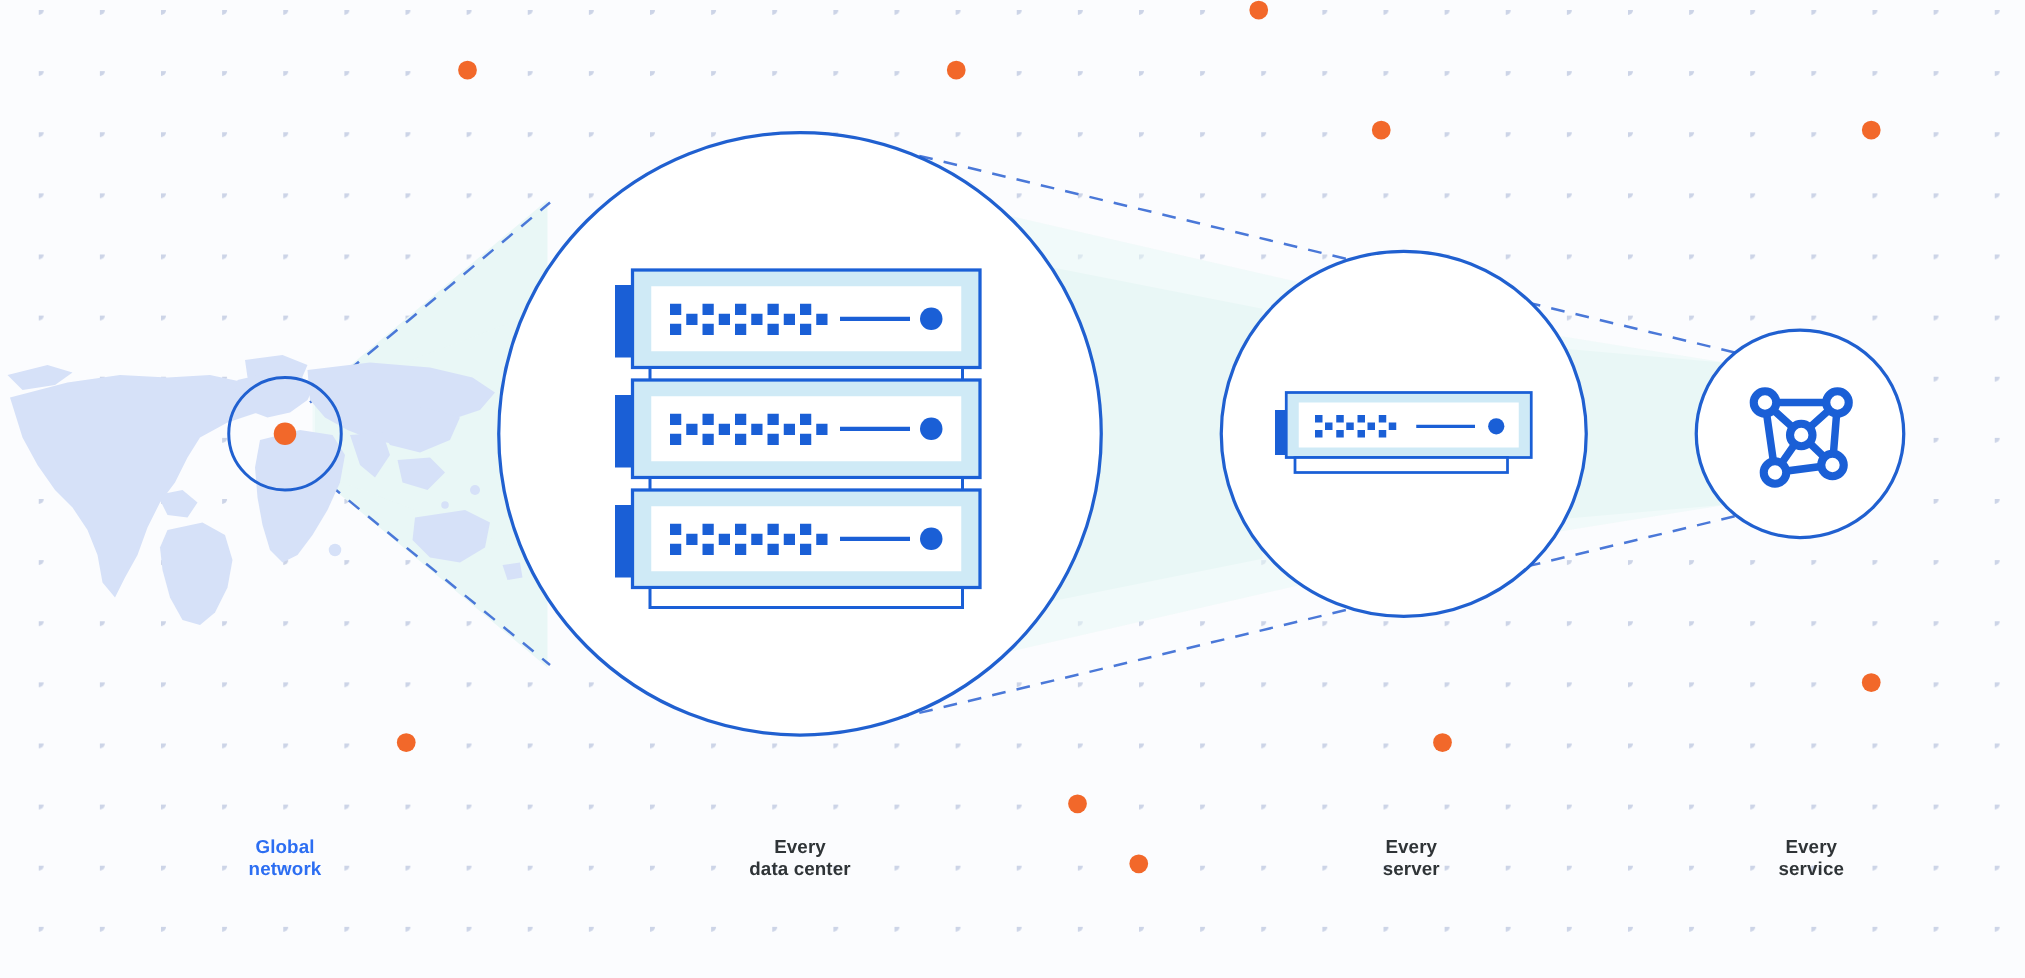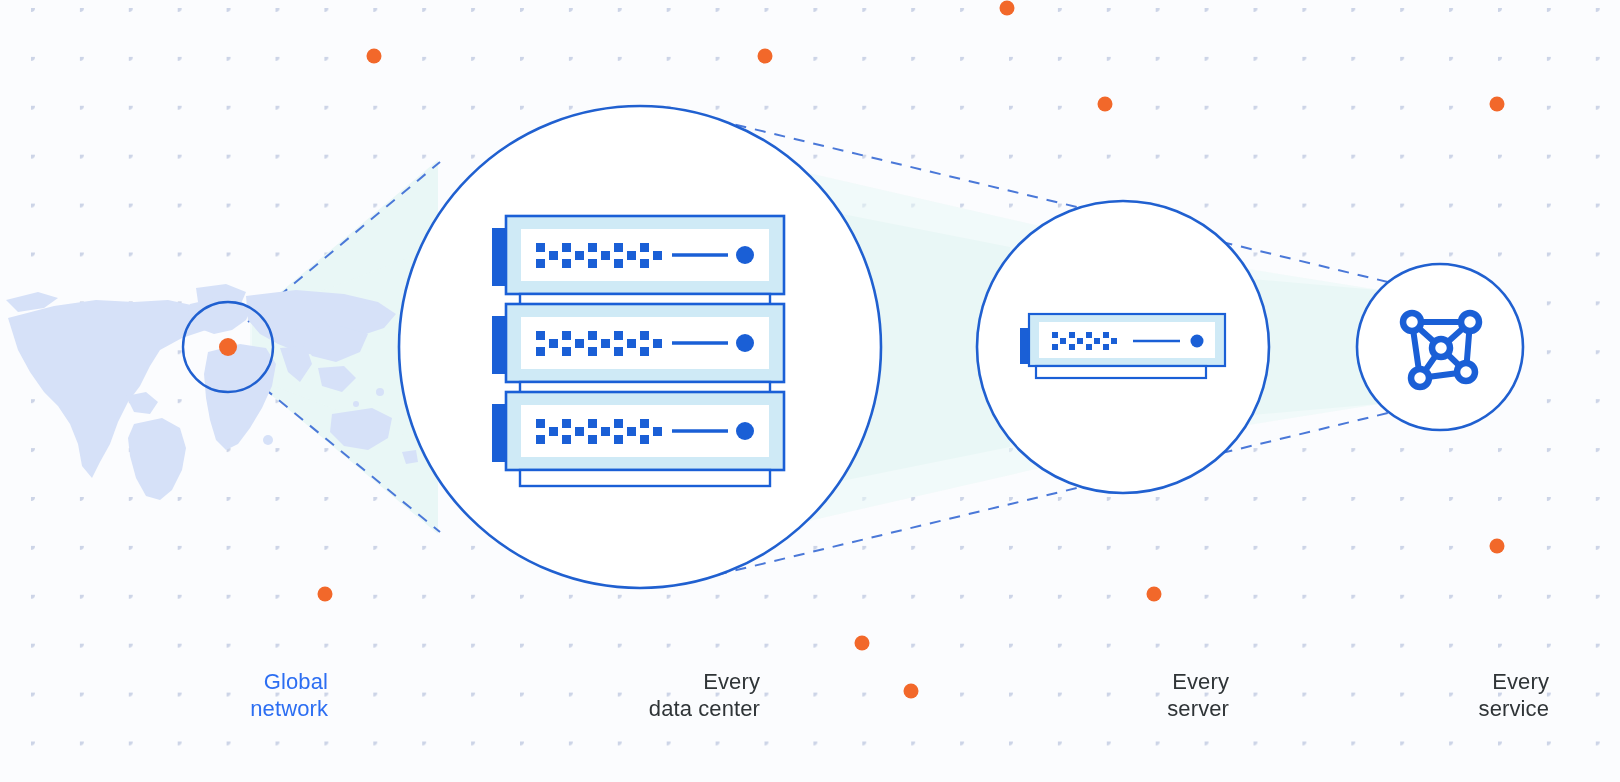--- a/index.html
+++ b/index.html
@@ -6,23 +6,23 @@
   html,body { width:1620px; height:782px; overflow:hidden; }
   body {
     font-family:"Liberation Sans", sans-serif;
     background:#fbfcfe;
     position:relative;
   }
   #stage { position:absolute; inset:0; width:1620px; height:782px; }
   #stage > svg { position:absolute; top:0; left:0; }
   .lbl {
     position:absolute;
-    text-align:right;
-    font-size:22px;
-    font-weight:400;
+    text-align:center;
+    font-size:15px;
+    font-weight:700;
     line-height:1.22;
     letter-spacing:0.1px;
     white-space:pre-line;
     color:#2f3437;
   }
   .lbl.accent { color:#2c6ef2; }
 </style>
 </head>
 <body>
 

